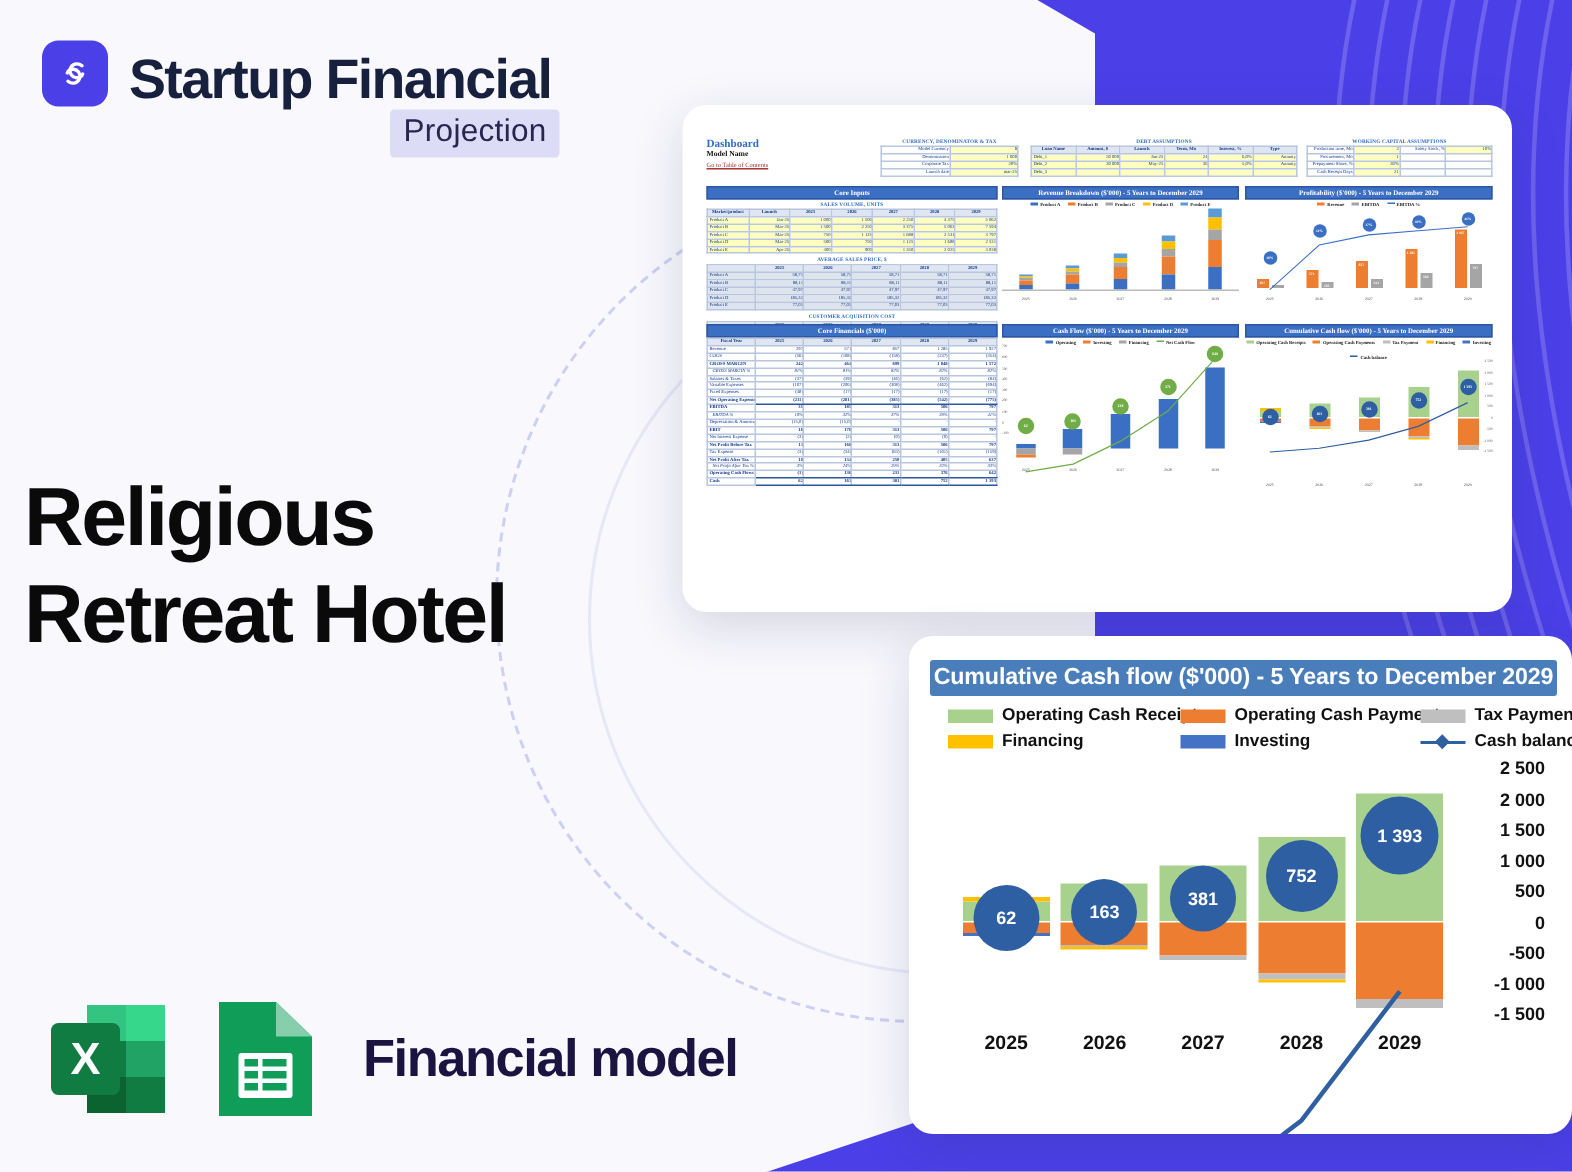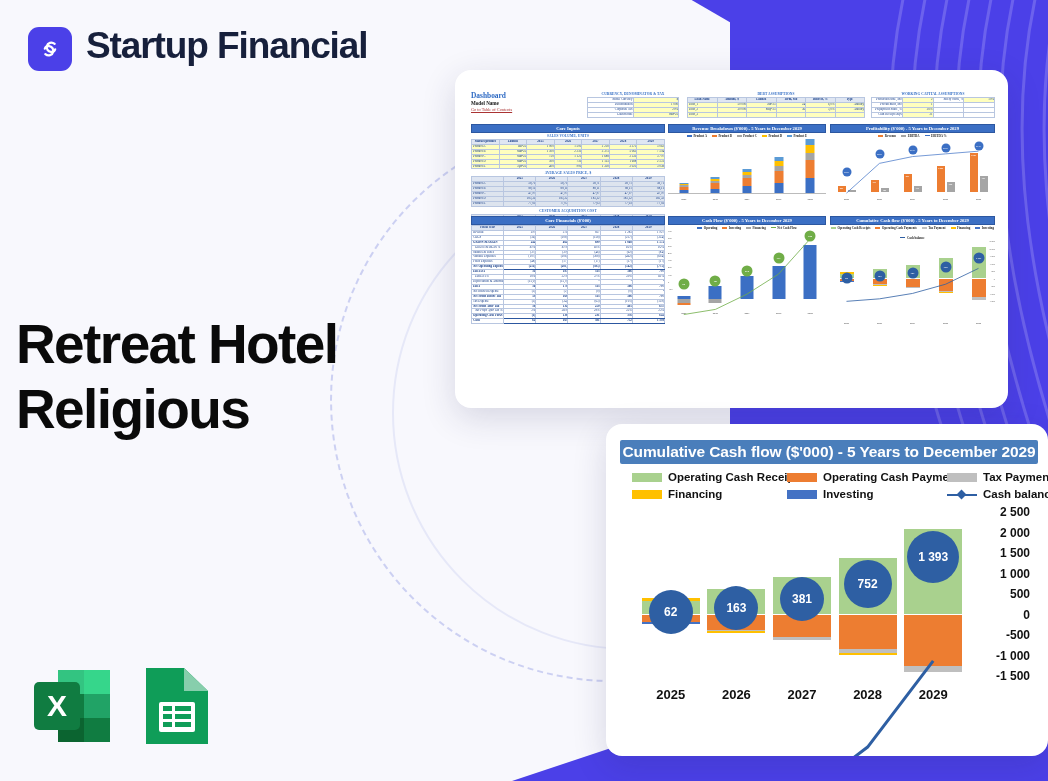--- a/index.html
+++ b/index.html
@@ -33,21 +33,21 @@
     background:#4b40e8;
     clip-path:polygon(100% 0, 100% 100%, 0 0);
   }
   .purple-tri-bottom{
     position:absolute;left:455px;top:600px;width:600px;height:200px;
     background:#4b40e8;
     clip-path:polygon(100% 0, 100% 100%, 0 100%);
   }
 
   
-  .brandrow{position:absolute;left:28px;top:27px;display:flex;align-items:flex-start;gap:14px;}
+  .brandrow{position:absolute;left:28px;top:27px;display:flex;align-items:flex-end;gap:14px;}
   .logo-mark{
     width:44px;height:44px;border-radius:11px;background:#4b40e8;
     display:flex;align-items:center;justify-content:center;flex:0 0 auto;
   }
   .brand-text{
     font-size:37px;font-weight:bold;color:#17203c;letter-spacing:-1.1px;line-height:1;
     white-space:nowrap;
   }
   .badge-projection{
     position:absolute;left:260px;top:73px;
@@ -169,24 +169,25 @@
 
   <div class="brandrow">
     <div class="logo-mark">
       <svg width="30" height="30" viewBox="0 0 32 32">
         <path d="M21 10.5c-3.2-2.6-7.6-1.2-8.4 2.6-.6 3 1.4 5.6 4.3 5.9 2.3.2 4-.9 4.6-2.6" fill="none" stroke="#fff" stroke-width="2.4" stroke-linecap="round"></path>
         <path d="M11 21.5c3.2 2.6 7.6 1.2 8.4-2.6.6-3-1.4-5.6-4.3-5.9-2.3-.2-4 .9-4.6 2.6" fill="none" stroke="#fff" stroke-width="2.4" stroke-linecap="round"></path>
       </svg>
     </div>
     <div class="brand-text">Startup Financial</div>
   </div>
+  <div class="badge-projection">Projection</div>
 
   <div class="headline">
+    <div>Religious</div>
     <div>Retreat Hotel</div>
-    <div>Religious</div>
   </div>
 
   <div class="bottomrow">
     <svg width="88" height="88" viewBox="0 0 88 88">
       <rect x="30" y="8" width="52" height="72" rx="3" fill="#21a366"></rect>
       <rect x="30" y="8" width="26" height="24" fill="#33c481"></rect>
       <rect x="56" y="8" width="26" height="24" fill="#36d68b"></rect>
       <rect x="30" y="32" width="26" height="24" fill="#107c41"></rect>
       <rect x="56" y="32" width="26" height="24" fill="#21a366"></rect>
       <rect x="30" y="56" width="26" height="24" fill="#0b6430"></rect>
@@ -200,20 +201,21 @@
       <rect x="21" y="40" width="36" height="30" rx="2" fill="#fff"></rect>
       <g fill="#0f9d58">
         <rect x="25" y="44" width="9" height="5"></rect>
         <rect x="37" y="44" width="16" height="5"></rect>
         <rect x="25" y="52" width="9" height="5"></rect>
         <rect x="37" y="52" width="16" height="5"></rect>
         <rect x="25" y="60" width="9" height="5"></rect>
         <rect x="37" y="60" width="16" height="5"></rect>
       </g>
     </svg>
+    <div class="lbl">Financial model</div>
   </div>
 
   <div class="card" id="card-dashboard">
     <div class="ss">
 
       <div style="position:absolute;left:6px;top:8px;width:120px;">
         <div class="ttl">Dashboard</div>
         <div class="sub">Model Name</div>
         <div class="lnk">Go to Table of Contents</div>
       </div>

